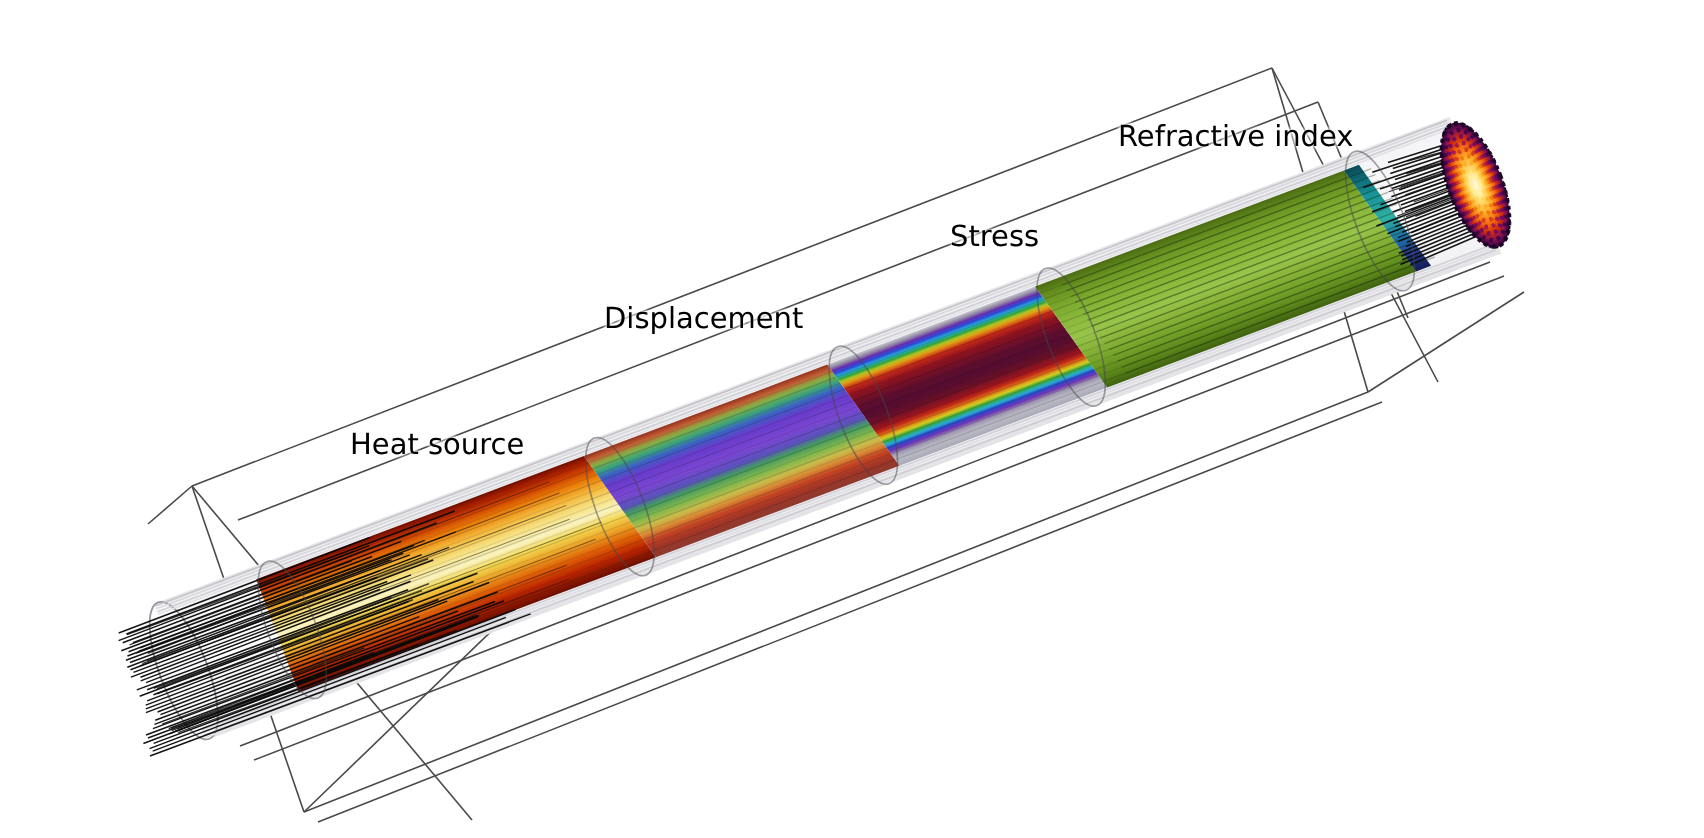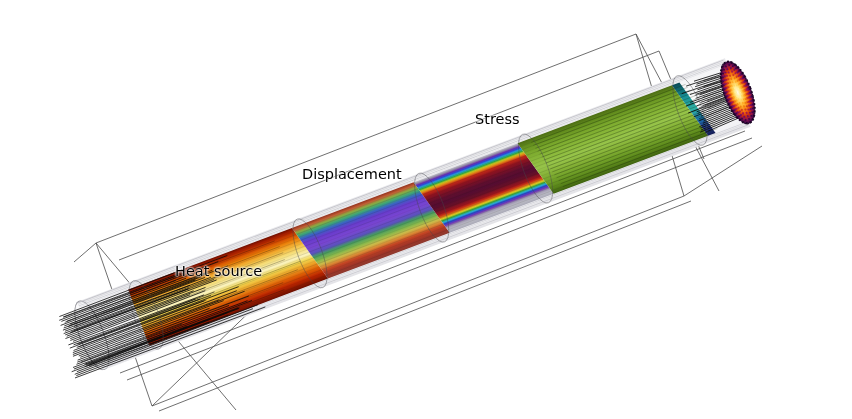--- a/index.html
+++ b/index.html
@@ -1,22 +1,22 @@
 <!DOCTYPE html>
 <html><head>
 <meta charset="utf-8">
 <style>
   html,body{margin:0;padding:0;background:#fff;}
   .canvas{position:relative;width:852px;height:419px;background:#ffffff;overflow:hidden;
           font-family:"DejaVu Sans","Liberation Sans",sans-serif;}
   .scene-svg{position:absolute;left:0;top:0;}
   .lbl{position:absolute;font-size:14.5px;line-height:17px;color:#000;white-space:nowrap;
        text-shadow:0 0 2px #fff,0 0 2px #fff,0 0 3px #fff;}
-  .lbl-heat{left:175px;top:215px;margin-top:48px;}
-  .lbl-disp{left:302px;top:166px;}
+  .lbl-heat{left:175px;top:215px;}
+  .lbl-disp{left:302px;top:152px;}
   .lbl-stress{left:475px;top:111px;}
   .lbl-refr{left:559px;top:61px;}
   .lbl-opl{left:684px;top:7px;}
 </style>
 </head>
 <body>
 
 <div class="canvas">
 
   <svg class="scene-svg" width="852" height="419" viewBox="0 0 852 419">
@@ -318,13 +318,14 @@
           <ellipse cx="692" cy="0" rx="4.8839999999999995" ry="12.025" fill="none" stroke="#ffac24" stroke-width="2.2" stroke-dasharray="1.8 2.1" opacity="0.95"></ellipse>
           <ellipse cx="692" cy="0" rx="3.4979999999999998" ry="8.6125" fill="none" stroke="#ffd55c" stroke-width="2.2" stroke-dasharray="1.8 2.1" opacity="0.95"></ellipse>
           <ellipse cx="692" cy="0" rx="2.112" ry="5.200000000000001" fill="none" stroke="#fff0a0" stroke-width="2.2" stroke-dasharray="1.8 2.1" opacity="0.95"></ellipse>
         </g>
     </g>
   </svg>
 
   <div class="lbl lbl-heat">Heat source</div>
   <div class="lbl lbl-disp">Displacement</div>
   <div class="lbl lbl-stress">Stress</div>
+  <div class="lbl lbl-refr">Refractive index</div>
 </div>
 
 </body></html>

